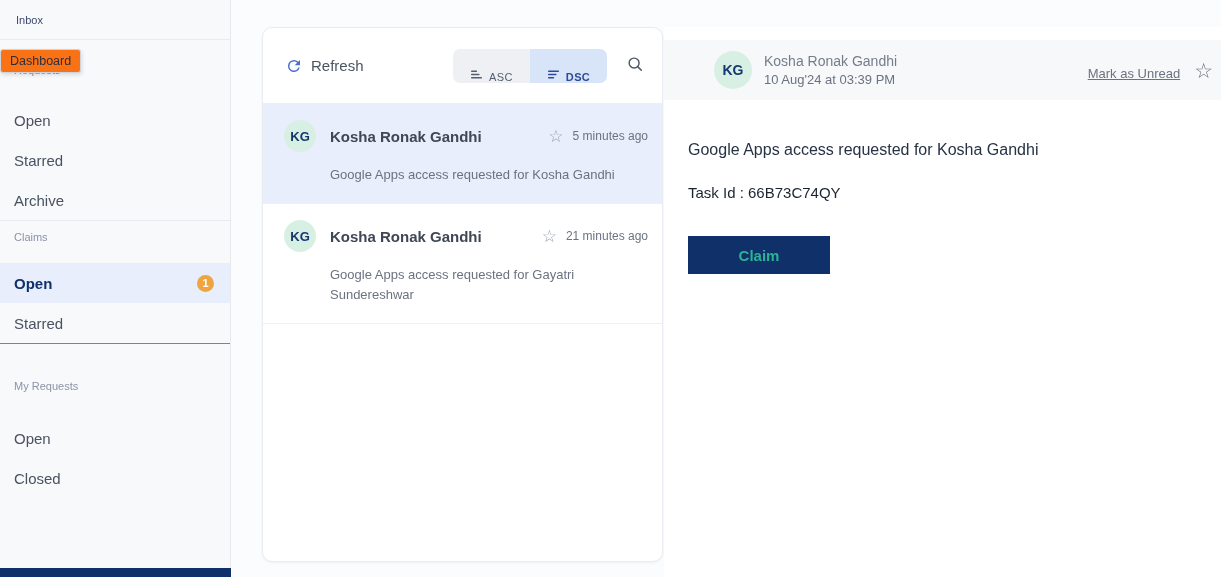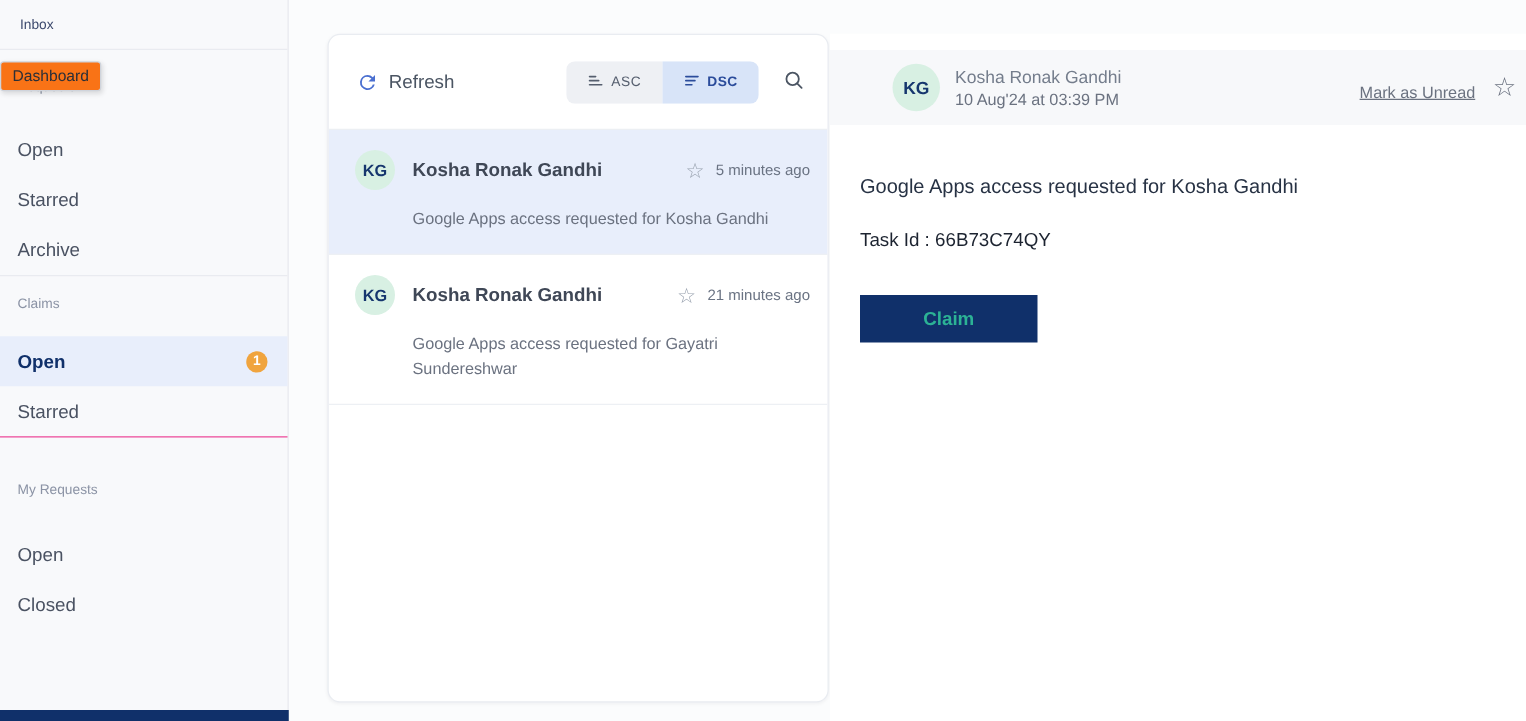--- a/index.html
+++ b/index.html
@@ -25,21 +25,21 @@
     border-right: 1px solid #e7e9ee;
   }
   .sb-header {
     height: 40px;
     padding: 14px 0 0 16px;
     font-size: 11px;
     color: #3d4a6e;
     border-bottom: 1px solid #e9ebf0;
   }
   .sb-section { padding-top: 24px; }
-  .sb-section.claims { border-top: 1px solid #e9ebf0; padding-top: 16px; margin-top: 0; }
+  .sb-section.claims { border-top: 1px solid #e9ebf0; padding-top: 10px; margin-top: 0; }
   .sb-section.myreq  { border-top: 1px solid #ec4899; padding-top: 36px; }
   .sb-label {
     margin: 0 14px 24px;
     font-size: 11px;
     color: #8b93a5;
   }
   .sb-section.claims .sb-label { margin-bottom: 20px; }
   .sb-section.myreq  .sb-label { margin-bottom: 26px; }
   .sb-item {
     display: flex;
@@ -109,21 +109,21 @@
     font-size: 15px; color: #4b5563;
   }
   .r-icon { color: var(--refresh_blue); display: flex; }
   .seg {
     margin-left: auto;
     display: flex;
     border-radius: 7px;
     overflow: hidden;
   }
   .seg-btn {
-    display: flex; align-items: center; justify-content: center; gap: 6px;
+    display: flex; align-items: flex-end; justify-content: center; gap: 6px;
     width: 77px; height: 34px;
     border: none; cursor: pointer;
     font-family: inherit;
     font-size: 11px; letter-spacing: .4px;
     background: #eef0f4; color: #555e6e;
   }
   .seg-btn.active {
     background: var(--dsc_bg);
     color: var(--dsc_text);
     font-weight: bold;

